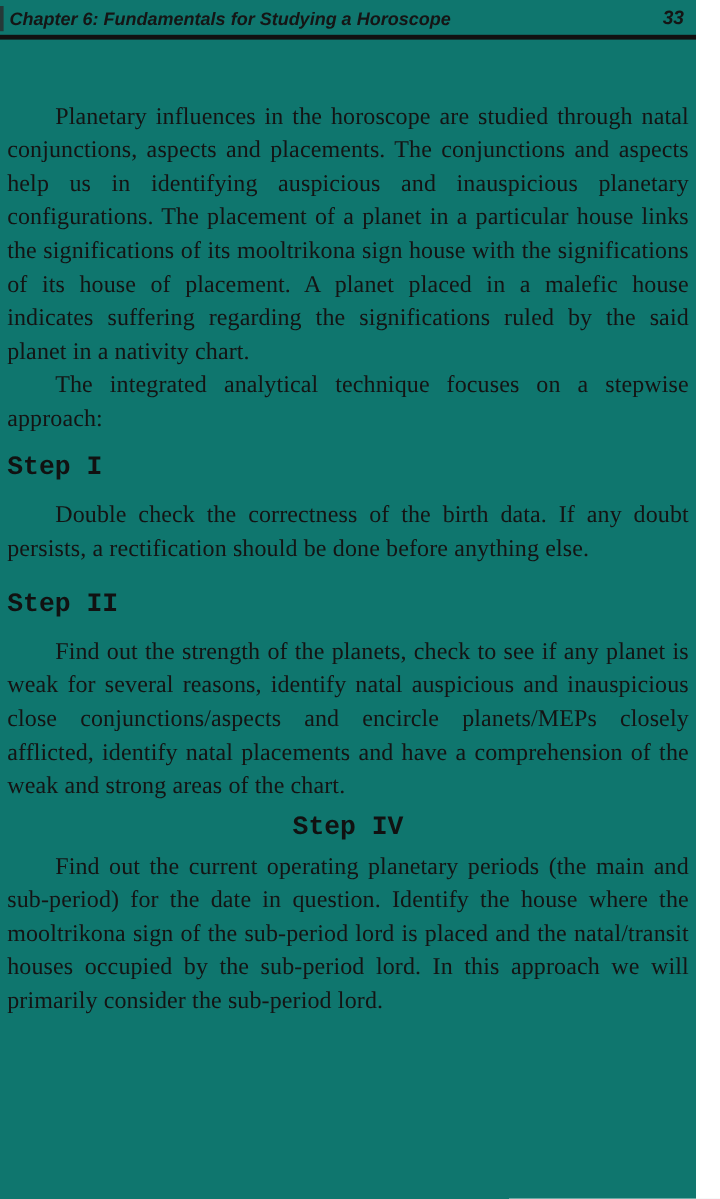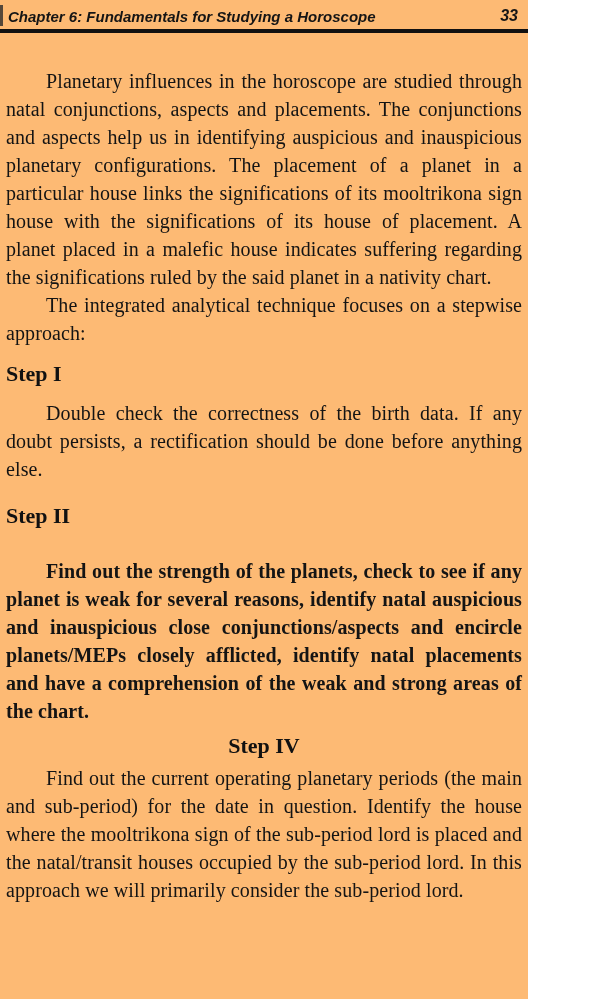--- a/index.html
+++ b/index.html
@@ -2,23 +2,23 @@
 <html><head>
 <meta charset="utf-8">
 <style>
   html, body {
     margin: 0;
     padding: 0;
     background: #ffffff;
   }
   .page {
     position: relative;
-    width: 528px;
+    width: 580px;
     height: 999px;
-    background: #fdba74;
+    background: #0f766e;
     overflow: hidden;
     color: #1a1a1a;
     box-sizing: border-box;
   }
   
   .scan-mark {
     position: absolute;
     left: 0;
     top: 5px;
     width: 3px;
@@ -52,36 +52,36 @@
     font-size: 20px;
     line-height: 28px;
     color: #141414;
   }
   main p {
     margin: 0;
     text-align: justify;
     text-indent: 40px;
     letter-spacing: 0.1px;
   }
-  p.intro-1 { margin-top: 34px; }
+  p.intro-1 { margin-top: 50px; }
   p.intro-2 { margin-top: 0; }
   h2.step {
-    font-family: Liberation Serif, serif;
+    font-family: Liberation Mono, monospace;
     font-size: 22px;
     line-height: 26px;
     font-weight: bold;
     margin: 0;
     color: #111;
   }
   h2.step-1 { margin-top: 14px; }
   p.body-1  { margin-top: 12px; }
   h2.step-2 { margin-top: 20px; }
   p.body-2  { margin-top: 12px; }
   h2.step-3 { margin-top: 15px; }
-  p.body-3  { margin-top: 28px; font-weight: bold; }
+  p.body-3  { margin-top: 12px; }
   h2.step-4 { margin-top: 8px; text-align: center; }
   p.body-4  { margin-top: 5px; }
 </style>
 </head>
 <body>
 
 <div class="page">
   <div class="scan-mark"></div>
 
   <header class="running-header">

